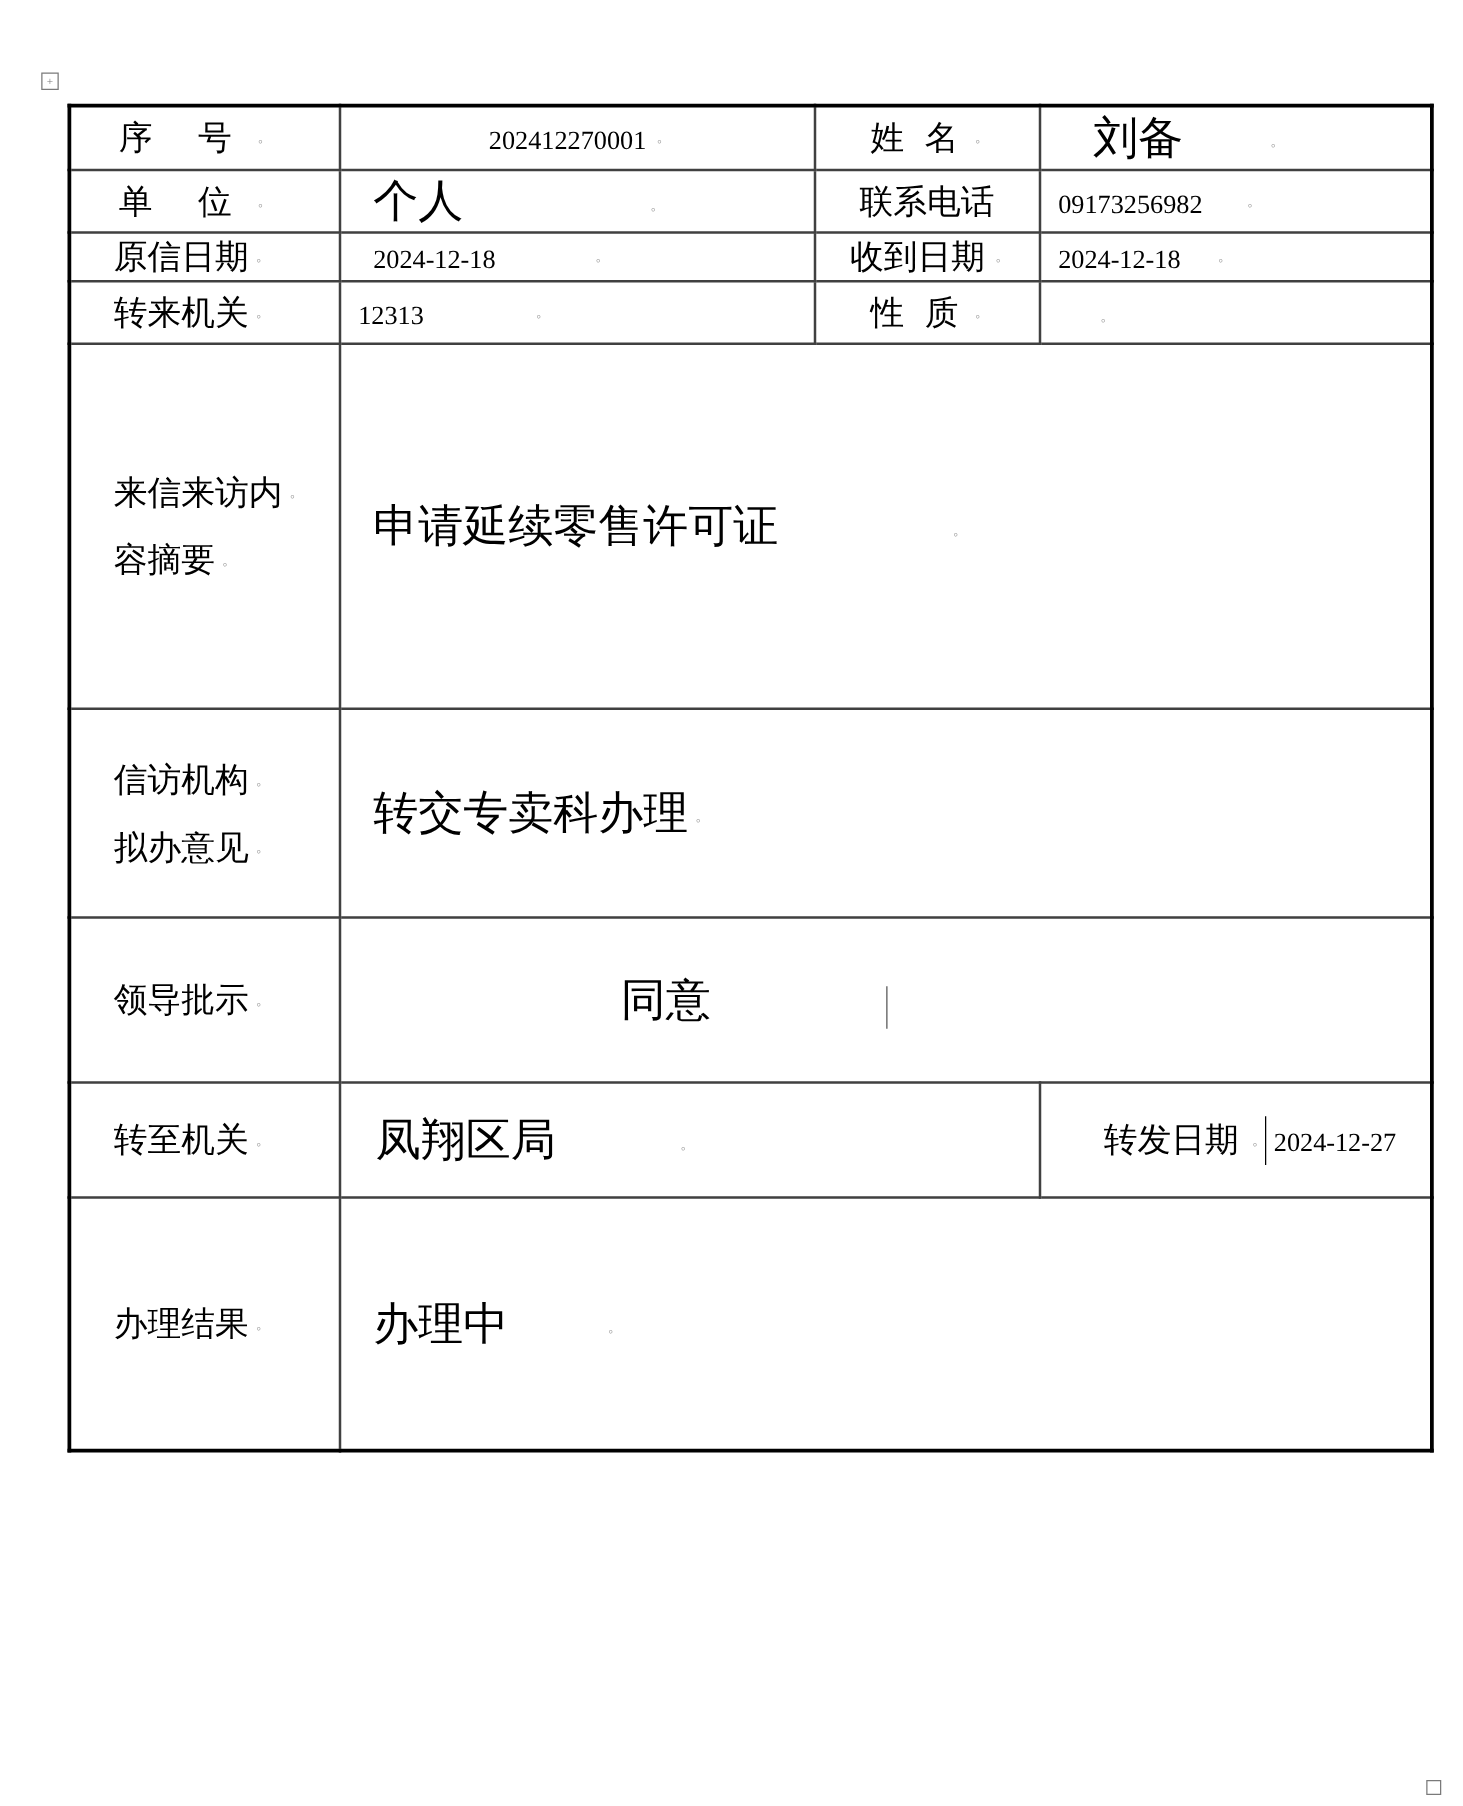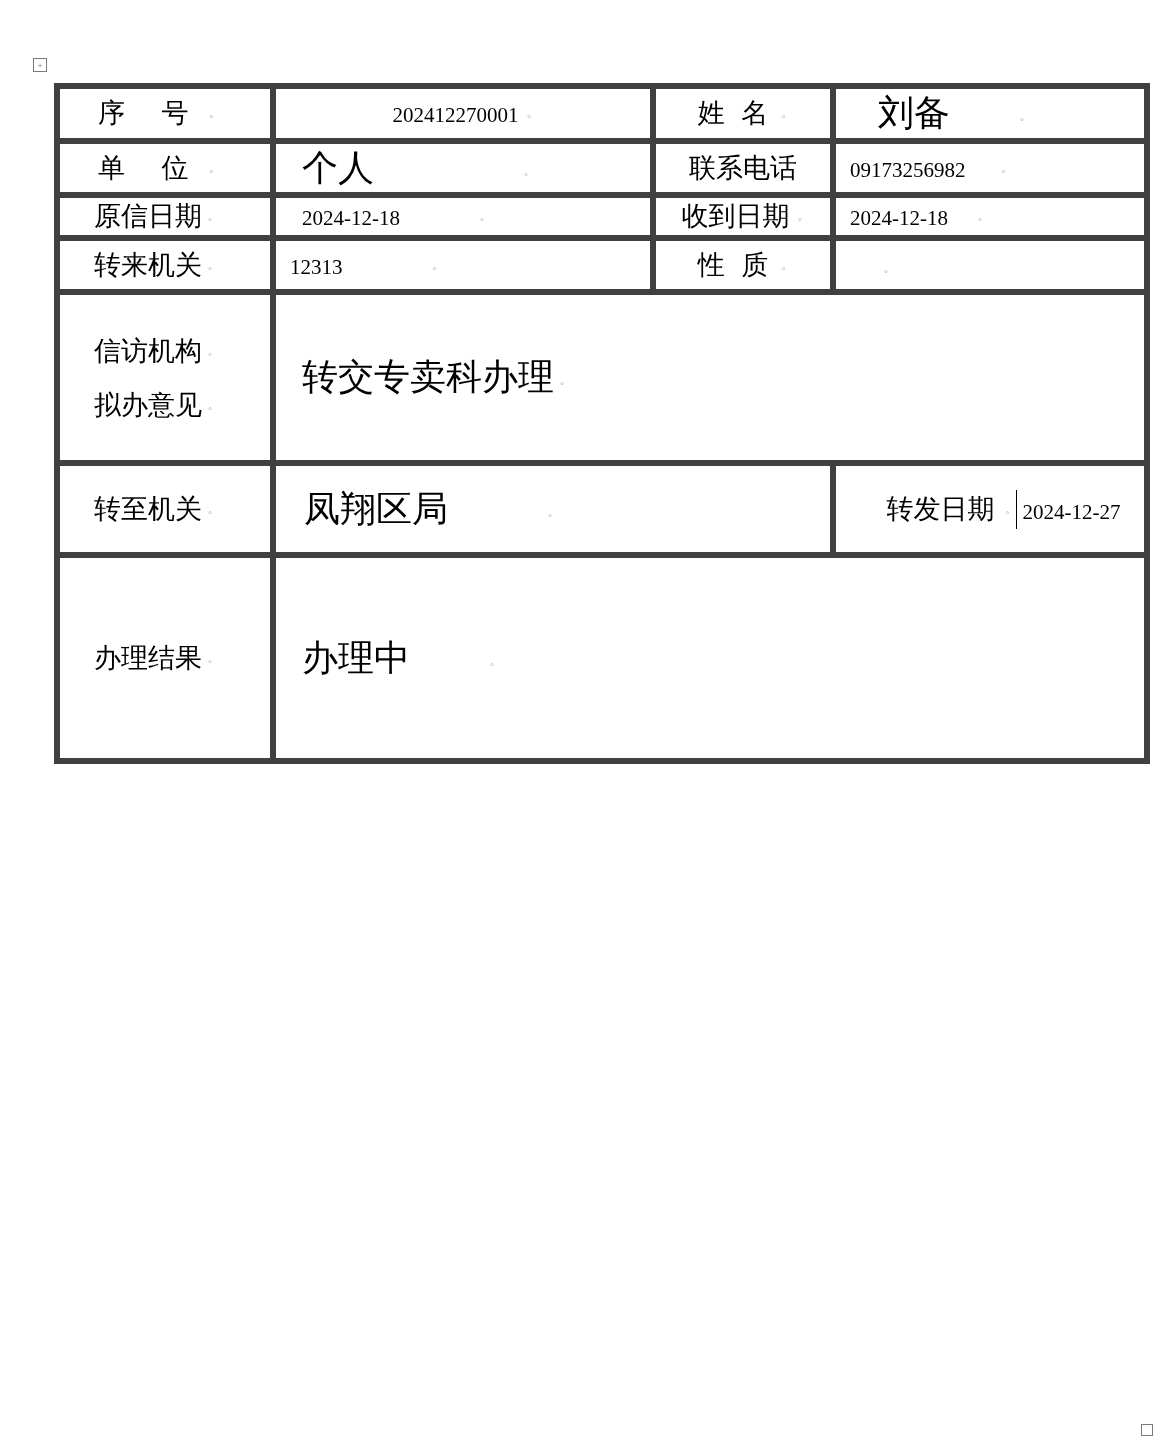--- a/index.html
+++ b/index.html
@@ -61,21 +61,21 @@
 
   table.reg {
     position: absolute;
     left: 54px;
     top: 83px;
     width: 1090px;
     border-collapse: collapse;
     table-layout: fixed;
   }
   table.reg td {
-    border: 6px solid #404040;
+    border: 2px solid #404040;
     padding: 0 14px;
     vertical-align: middle;
     font-size: 27px;
     line-height: 1.35;
   }
   
   table.reg {
     border: 3px solid #000000;
   }
 
@@ -220,33 +220,52 @@
         </td>
         <td class="val-center">
           <span class="lbl"><span class="lbl-spread2">性  质</span></span><span class="mark"></span>
         </td>
         <td>
           <span class="val" style="margin-left:28px"></span><span class="mark"></span>
         </td>
       </tr>
 
 
+      <tr>
+        <td class="tall-1 label-mid-block" style="vertical-align:middle">
+          <div class="lbl cell-pad-left two-line-label">
+            <div><span>来信来访内</span><span class="mark"></span></div>
+            <div><span>容摘要</span><span class="mark"></span></div>
+          </div>
+        </td>
+        <td class="tall-1 content-top" colspan="3">
+          <span class="val" style="margin-left:12px">申请延续零售许可证</span><span class="mark" style="margin-left:140px"></span>
+        </td>
+      </tr>
 
       <tr>
         <td class="tall-2">
           <div class="lbl cell-pad-left two-line-label">
             <div><span>信访机构</span><span class="mark"></span></div>
             <div><span>拟办意见</span><span class="mark"></span></div>
           </div>
         </td>
         <td class="tall-2" colspan="3">
           <span class="val" style="margin-left:12px">转交专卖科办理</span><span class="mark"></span>
         </td>
       </tr>
 
+      <tr>
+        <td class="tall-3">
+          <span class="lbl cell-pad-left">领导批示</span><span class="mark"></span>
+        </td>
+        <td class="tall-3" colspan="3">
+          <span class="val centered-note">同意</span><span class="caret"></span>
+        </td>
+      </tr>
 
       <tr style="height:92px">
         <td>
           <span class="lbl cell-pad-left">转至机关</span><span class="mark"></span>
         </td>
         <td colspan="2">
           <span class="val" style="margin-left:14px">凤翔区局</span><span class="mark" style="margin-left:100px"></span>
         </td>
         <td style="padding:0">
           <table style="width:100%;border-collapse:collapse;table-layout:fixed">

